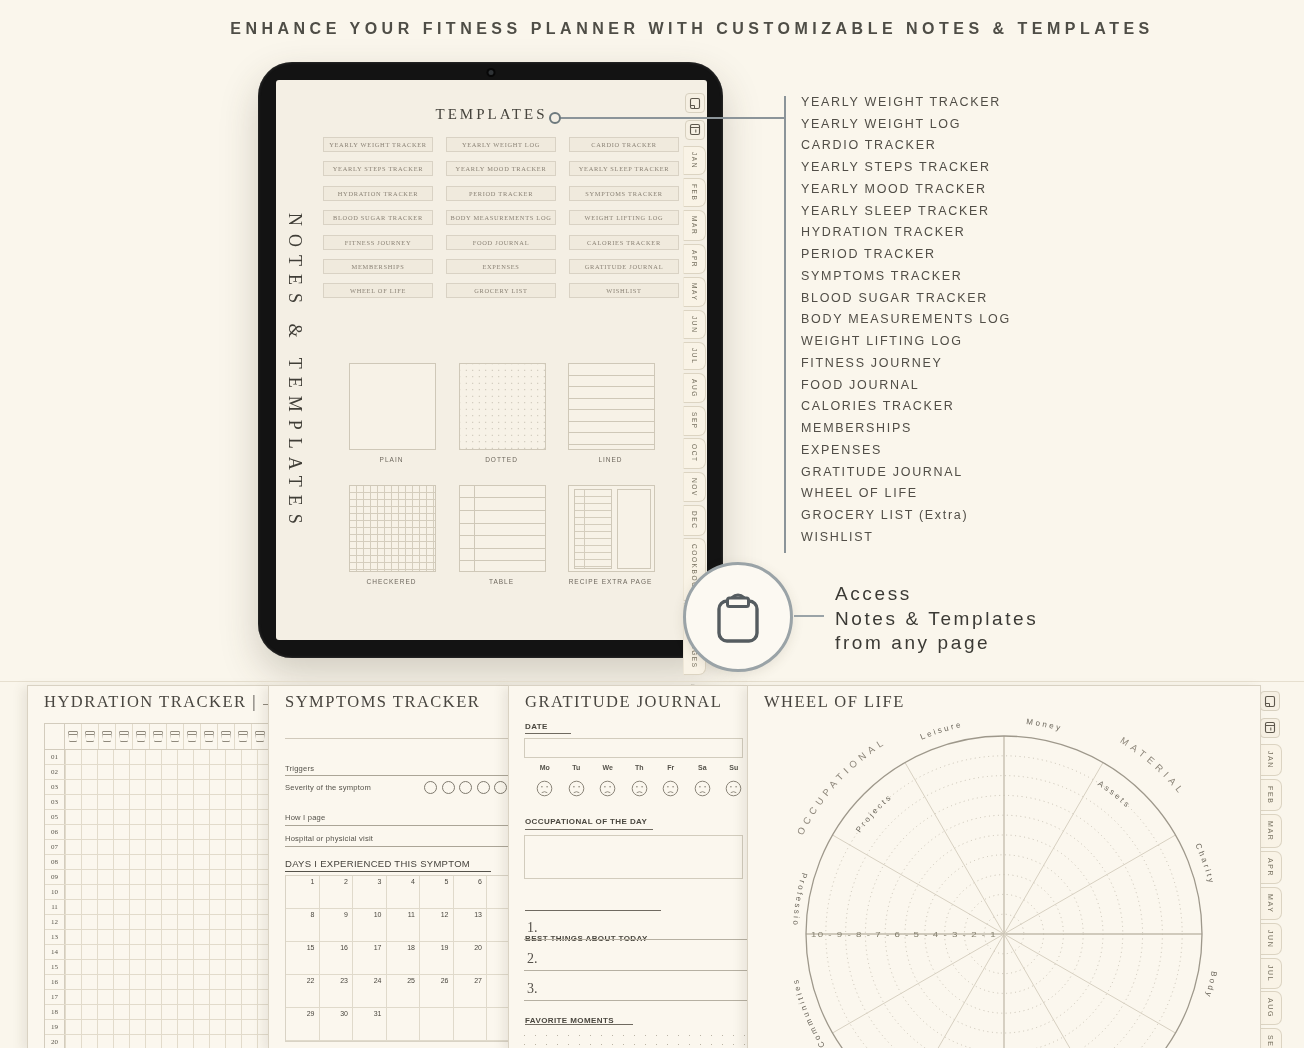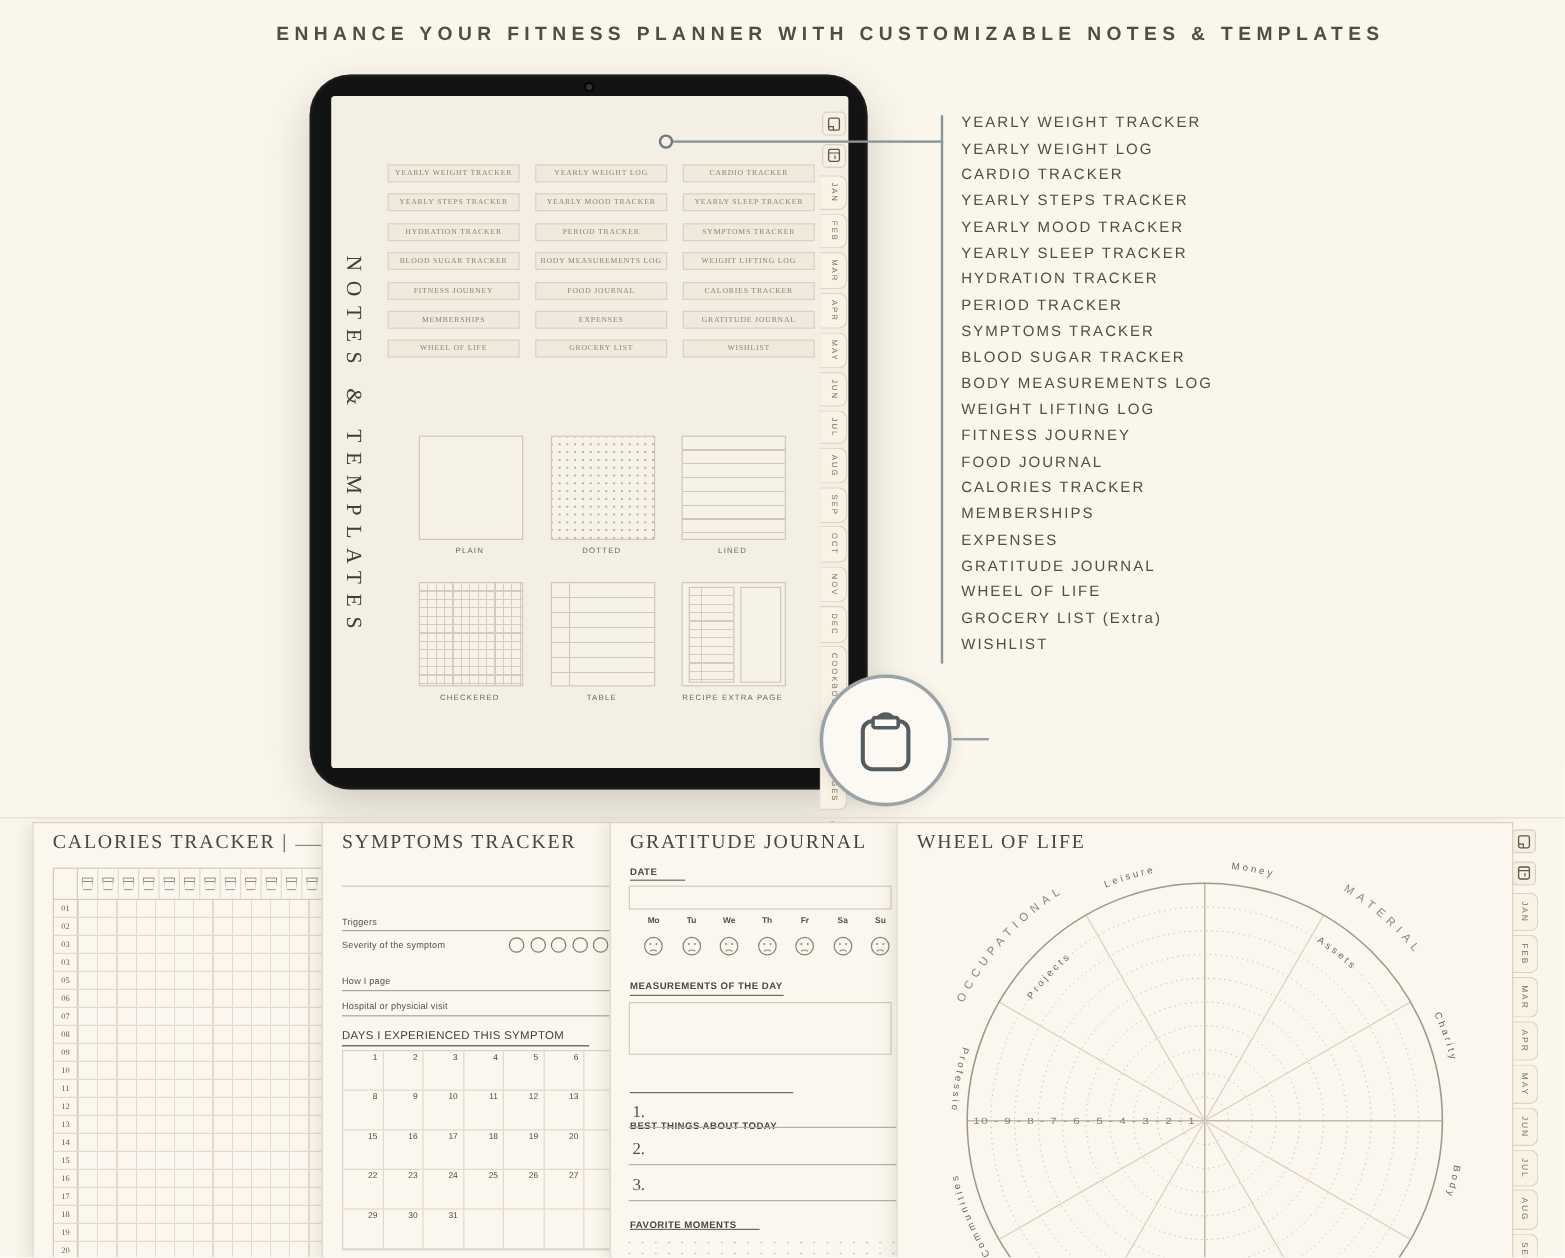--- a/index.html
+++ b/index.html
@@ -126,20 +126,21 @@
 <div id="stage">
 
   <div class="main-title">ENHANCE YOUR FITNESS PLANNER WITH CUSTOMIZABLE NOTES &amp; TEMPLATES</div>
 
   <div class="ipad">
     <div class="camera"></div>
     <div class="screen">
 
       <div class="side-title serif">NOTES &amp; TEMPLATES</div>
 
+      <div class="screen-heading" style="top:26px;">TEMPLATES</div>
 
       <div class="tpl-grid">
 
           <div class="tpl-btn">YEARLY WEIGHT TRACKER</div>
 
           <div class="tpl-btn">YEARLY WEIGHT LOG</div>
 
           <div class="tpl-btn">CARDIO TRACKER</div>
 
           <div class="tpl-btn">YEARLY STEPS TRACKER</div>
@@ -325,26 +326,31 @@
   </ul>
 
   <div class="callout-circle">
     <svg width="52" height="58" viewBox="0 0 52 58">
       <path d="M18 15 A 8 8 0 0 1 34 15" fill="none" stroke="#555c60" stroke-width="3"></path>
       <rect x="7" y="13" width="38" height="40" rx="8" fill="none" stroke="#555c60" stroke-width="3.4"></rect>
       <rect x="15.5" y="10" width="21" height="8.5" rx="2" fill="#fcf9f2" stroke="#555c60" stroke-width="3"></rect>
     </svg>
   </div>
   <div class="callout-line"></div>
+  <div class="callout-text">
+    <div>Access</div>
+    <div>Notes &amp; Templates</div>
+    <div>from any page</div>
+  </div>
 
   <div class="strip-line"></div>
 
   <div class="card" style="left:27px;width:242px;z-index:1;">
     <div class="card-title serif">
-      <span>CALORIES TRACKER |</span><span class="title-blank"></span>
+      <span>HYDRATION TRACKER |</span><span class="title-blank"></span>
     </div>
     <div class="hyd-table">
       <div class="hyd-head">
         <div class="hyd-num"></div>
         <div class="cups">
           <div class="cup-cell">
               <i class="cup"></i>
             </div>
         <div class="cup-cell">
               <i class="cup"></i>
@@ -647,21 +653,21 @@
         <path d="M -2.8 4.2 Q 0 2.2 2.8 4.2" fill="none" stroke="#8a8478" stroke-width="0.9"></path>
       </svg>
         <svg width="17" height="17" viewBox="-8.5 -8.5 17 17">
         <circle r="7.3" fill="none" stroke="#8a8478" stroke-width="1"></circle>
         <circle cx="-2.6" cy="-1.8" r="0.8" fill="#8a8478"></circle>
         <circle cx="2.6" cy="-1.8" r="0.8" fill="#8a8478"></circle>
         <path d="M -2.8 4.2 Q 0 2.2 2.8 4.2" fill="none" stroke="#8a8478" stroke-width="0.9"></path>
       </svg>
       </div>
 
-    <div class="g-label" style="top:131px;">MEASUREMENTS OF THE DAY</div>
+    <div class="g-label" style="top:131px;">OCCUPATIONAL OF THE DAY</div>
     <div class="g-underline" style="top:143px;width:128px;"></div>
     <div class="g-box" style="top:149px;height:42px;"></div>
 
     <div class="g-label" style="top:212px;margin-top:36px;">BEST THINGS ABOUT TODAY</div>
     <div class="g-underline" style="top:224px;width:136px;"></div>
 
     <div class="g-item" style="top:234px;">1.</div>
     <div class="g-item-line" style="top:253px;"></div>
     <div class="g-item" style="top:265px;">2.</div>
     <div class="g-item-line" style="top:284px;"></div>

